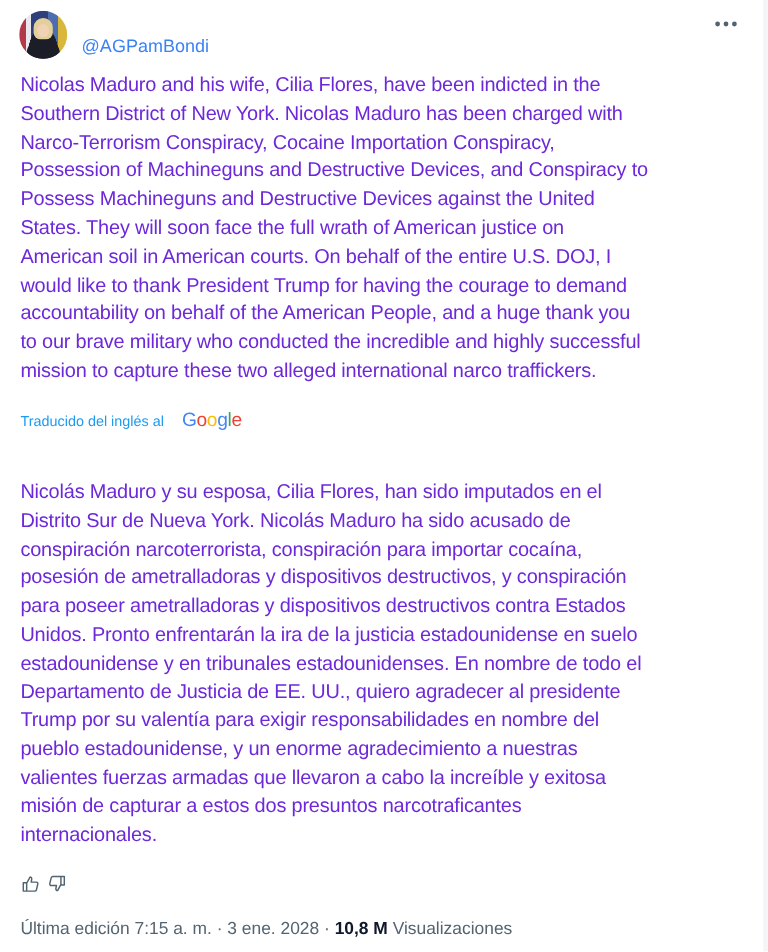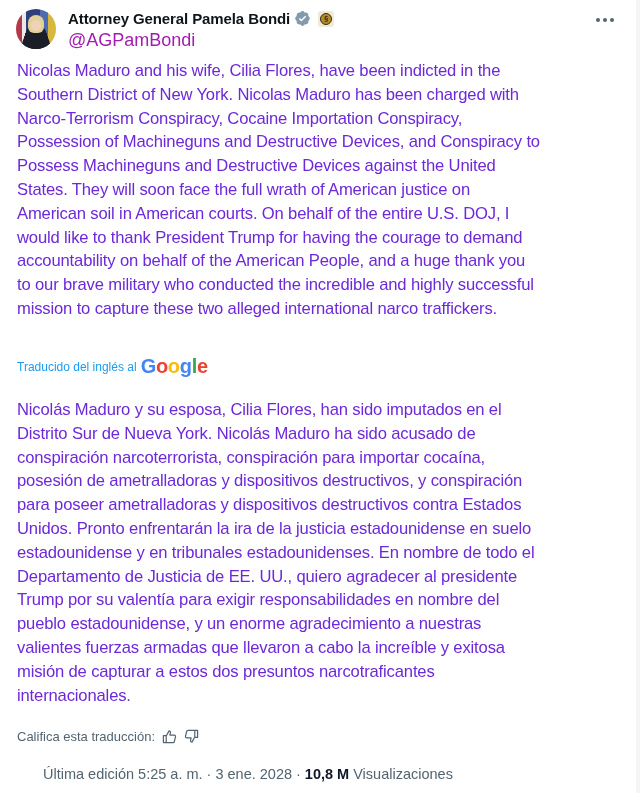--- a/index.html
+++ b/index.html
@@ -11,54 +11,44 @@
       radial-gradient(ellipse at 50% 95%, #1c1f2a 0 45%, transparent 46%),
       linear-gradient(90deg, #b23a48 0 15%, #e8e8ee 15% 25%, #2f3f7a 25% 60%, #4d6db0 60% 80%, #d9b63c 80% 100%); }
   .avatar .hair { position:absolute; left:12px; top:6px; width:16px; height:18px; border-radius:8px 8px 6px 6px; background:#e3cf9c; }
   .avatar .face { position:absolute; left:15px; top:11px; width:10px; height:11px; border-radius:50%; background:#f0d2b4; }
   .avatar .body { position:absolute; left:6px; top:24px; width:28px; height:20px; border-radius:12px 12px 0 0; background:#1b1d27; }
   .name-row { position:absolute; left:52px; top:1px; display:flex; align-items:center; gap:4px; }
   .display-name { font-weight:700; font-size:15px; color:#0f1419; letter-spacing:-0.1px; }
   .verified { width:17px; height:17px; }
   .affil { width:16px; height:16px; border-radius:3px; background:#efe9d8; display:flex; align-items:center; justify-content:center; margin-left:3px; }
   .affil .inner { width:12px; height:12px; border-radius:50%; background:#b48a2c; border:1px solid #3a2d10; box-sizing:border-box; display:flex; align-items:center; justify-content:center; font-size:7px; font-weight:700; color:#2b200a; }
-  .handle { position:absolute; left:52px; top:21px; font-size:18px; color:#a21caf; }
+  .handle { position:absolute; left:52px; top:21px; font-size:15px; color:#3b82f6; }
   .more { position:absolute; right:14px; top:6px; width:20px; height:10px; display:flex; gap:3px; align-items:center; cursor:pointer; }
   .more span { width:4px; height:4px; border-radius:50%; background:#536471; display:block; }
   .tweet-text { position:absolute; left:17px; width:605px; font-size:16.6px; line-height:23.8px; color:#6d28d9; letter-spacing:-0.15px; white-space:pre-line; }
   .orig { top:59px; }
-  .translated-by { position:absolute; left:17px; top:355px; font-size:12px; color:#1d9bf0; display:flex; align-items:center; gap:4px; }
-  .google { font-size:20px; font-weight:700; letter-spacing:-0.3px; }
+  .translated-by { position:absolute; left:17px; top:342px; font-size:12px; color:#1d9bf0; display:flex; align-items:center; gap:15px; }
+  .google { font-size:16px; font-weight:400; letter-spacing:-0.3px; }
   .g1{color:#4285f4}.g2{color:#ea4335}.g3{color:#fbbc05}.g4{color:#4285f4}.g5{color:#34a853}.g6{color:#ea4335}
   .trans { top:378px;margin-top:20px; }
   .rate-row { position:absolute; left:17px; top:728px; font-size:13px; color:#536471; display:flex; align-items:center; gap:6px; }
   .rate-btn { width:16px; height:16px; display:inline-flex; align-items:center; justify-content:center; cursor:pointer; }
-  .meta-row { position:absolute; left:17px; top:766px; font-size:14.5px; color:#536471; display:flex; align-items:center; gap:4px;margin-left:26px; }
+  .meta-row { position:absolute; left:17px; top:766px; font-size:14.5px; color:#536471; display:flex; align-items:center; gap:4px; }
   .views-count { color:#0f172a; font-weight:700; }
 </style>
 </head>
 <body>
 
 <div class="right-edge"></div>
 
 <div class="header">
   <div class="avatar">
     <div class="hair"></div>
     <div class="face"></div>
     <div class="body"></div>
-  </div>
-  <div class="name-row">
-    <span class="display-name">Attorney General Pamela Bondi</span>
-    <svg class="verified" viewBox="0 0 22 22">
-      <path fill="#829aab" d="M20.4 11c0-1.4-.8-2.6-2-3.1.4-1.3.1-2.7-.9-3.6-1-1-2.4-1.3-3.6-.9C13.4 2.2 12.2 1.4 11 1.4s-2.4.8-2.9 2c-1.3-.4-2.7-.1-3.6.9-1 1-1.3 2.4-.9 3.6-1.2.5-2 1.7-2 3.1s.8 2.6 2 3.1c-.4 1.3-.1 2.7.9 3.6 1 1 2.4 1.3 3.6.9.5 1.2 1.7 2 2.9 2s2.4-.8 2.9-2c1.3.4 2.7.1 3.6-.9 1-1 1.3-2.4.9-3.6 1.2-.5 2-1.7 2-3.1z"></path>
-      <path fill="#ffffff" d="M9.6 14.9l-3.4-3.4 1.3-1.3 2.1 2.1 4.9-5 1.3 1.3z"></path>
-    </svg>
-    <span class="affil">
-      <span class="inner">§</span>
-    </span>
   </div>
   <div class="handle">@AGPamBondi</div>
   <div class="more">
     <span></span>
     <span></span>
     <span></span>
   </div>
 </div>
 
 <div class="tweet-text orig">Nicolas Maduro and his wife, Cilia Flores, have been indicted in the
@@ -86,34 +76,33 @@
 Unidos. Pronto enfrentarán la ira de la justicia estadounidense en suelo
 estadounidense y en tribunales estadounidenses. En nombre de todo el
 Departamento de Justicia de EE. UU., quiero agradecer al presidente
 Trump por su valentía para exigir responsabilidades en nombre del
 pueblo estadounidense, y un enorme agradecimiento a nuestras
 valientes fuerzas armadas que llevaron a cabo la increíble y exitosa
 misión de capturar a estos dos presuntos narcotraficantes
 internacionales.</div>
 
 <div class="rate-row">
-  <span>Califica esta traducción:</span>
   <span class="rate-btn">
     <svg width="15" height="15" viewBox="0 0 16 16">
       <path fill="none" stroke="#536471" stroke-width="1.3" stroke-linejoin="round" d="M1.5 7h3v7.5h-3zM4.5 7.5l3-5.5c1 0 1.7.8 1.5 1.8L8.5 6.5h4.6c.9 0 1.5.8 1.3 1.6l-1.2 5.2c-.2.7-.8 1.2-1.5 1.2H4.5"></path>
     </svg>
   </span>
   <span class="rate-btn">
     <svg width="15" height="15" viewBox="0 0 16 16">
       <path fill="none" stroke="#536471" stroke-width="1.3" stroke-linejoin="round" d="M14.5 9h-3V1.5h3zM11.5 8.5l-3 5.5c-1 0-1.7-.8-1.5-1.8l.5-2.7H2.9c-.9 0-1.5-.8-1.3-1.6l1.2-5.2c.2-.7.8-1.2 1.5-1.2h7.2"></path>
     </svg>
   </span>
 </div>
 
 <div class="meta-row">
   <span>Última edición</span>
-  <span>5:25 a. m.</span>
+  <span>7:15 a. m.</span>
   <span>·</span>
   <span>3 ene. 2028</span>
   <span>·</span>
   <span class="views-count">10,8 M</span>
   <span>Visualizaciones</span>
 </div>
 
 </body></html>

